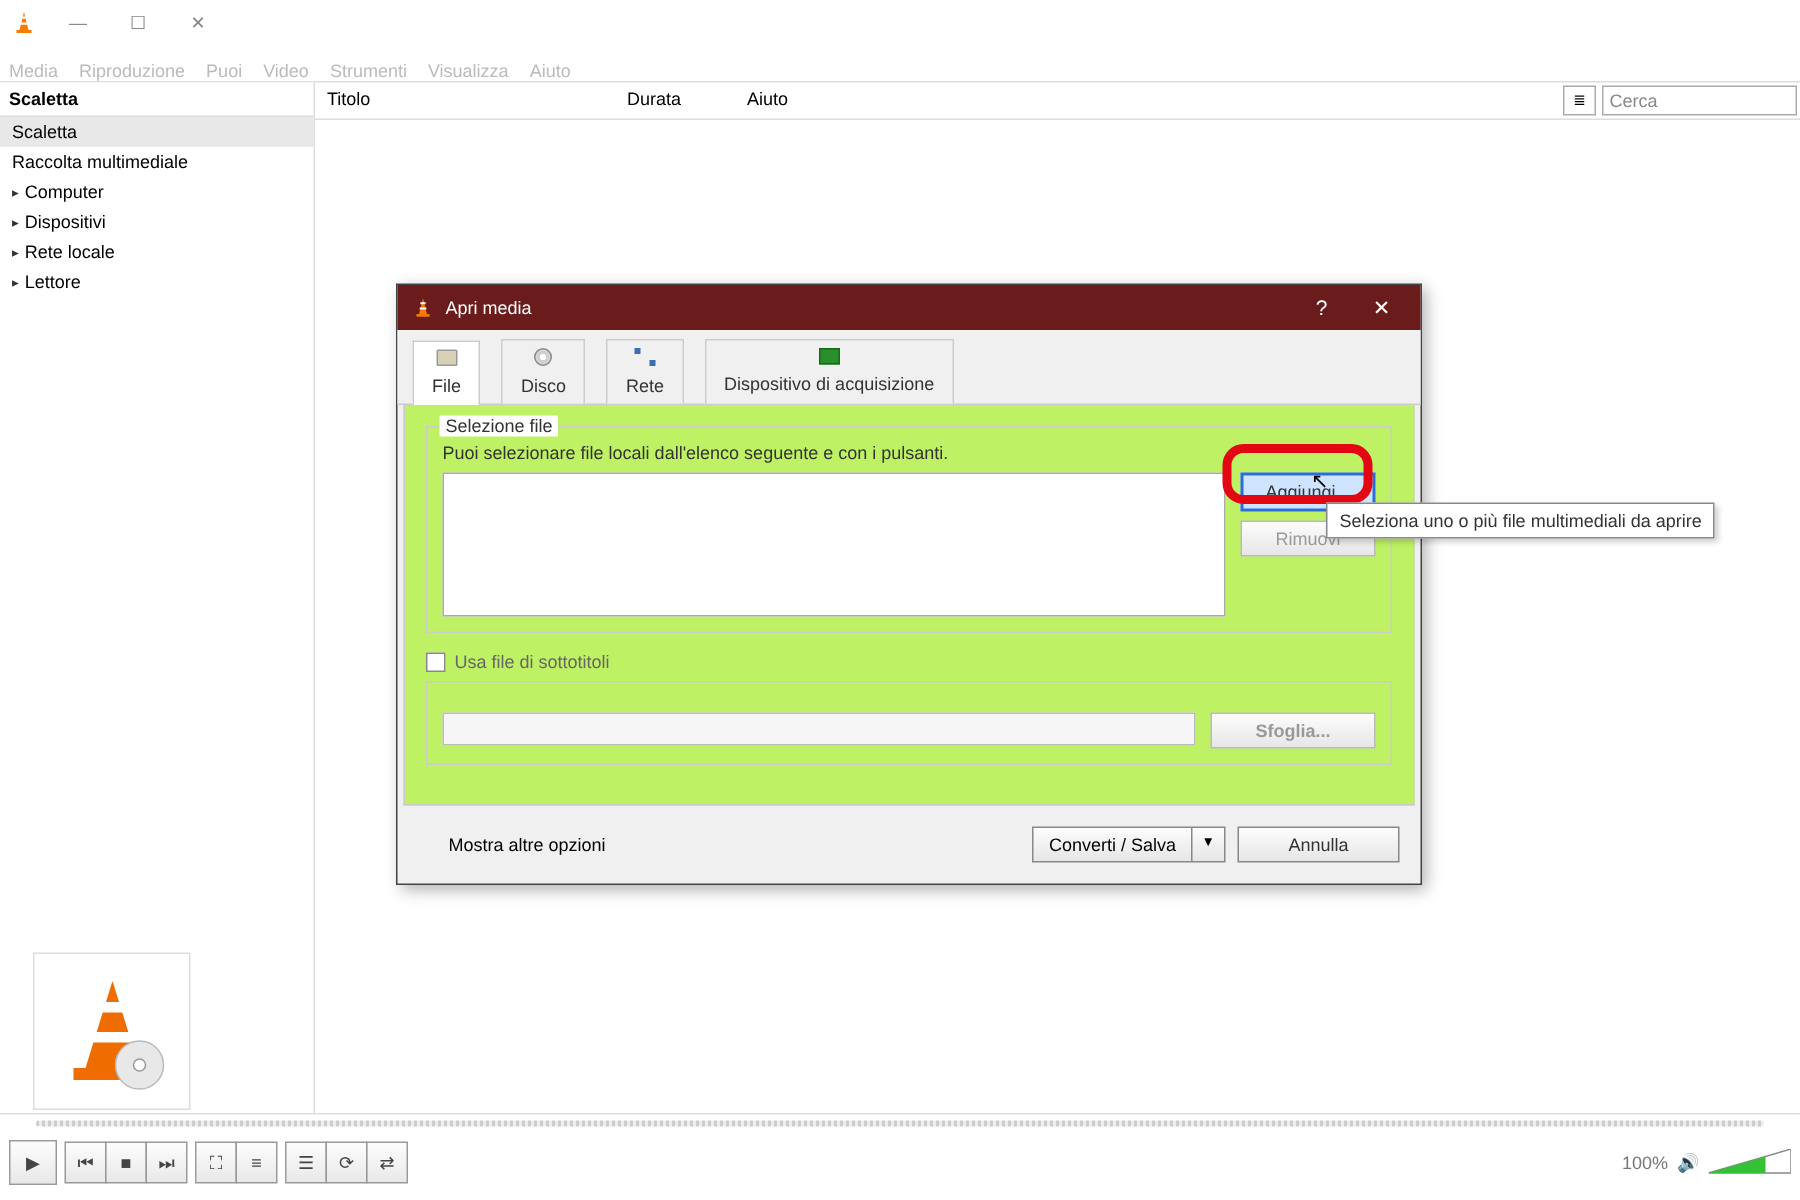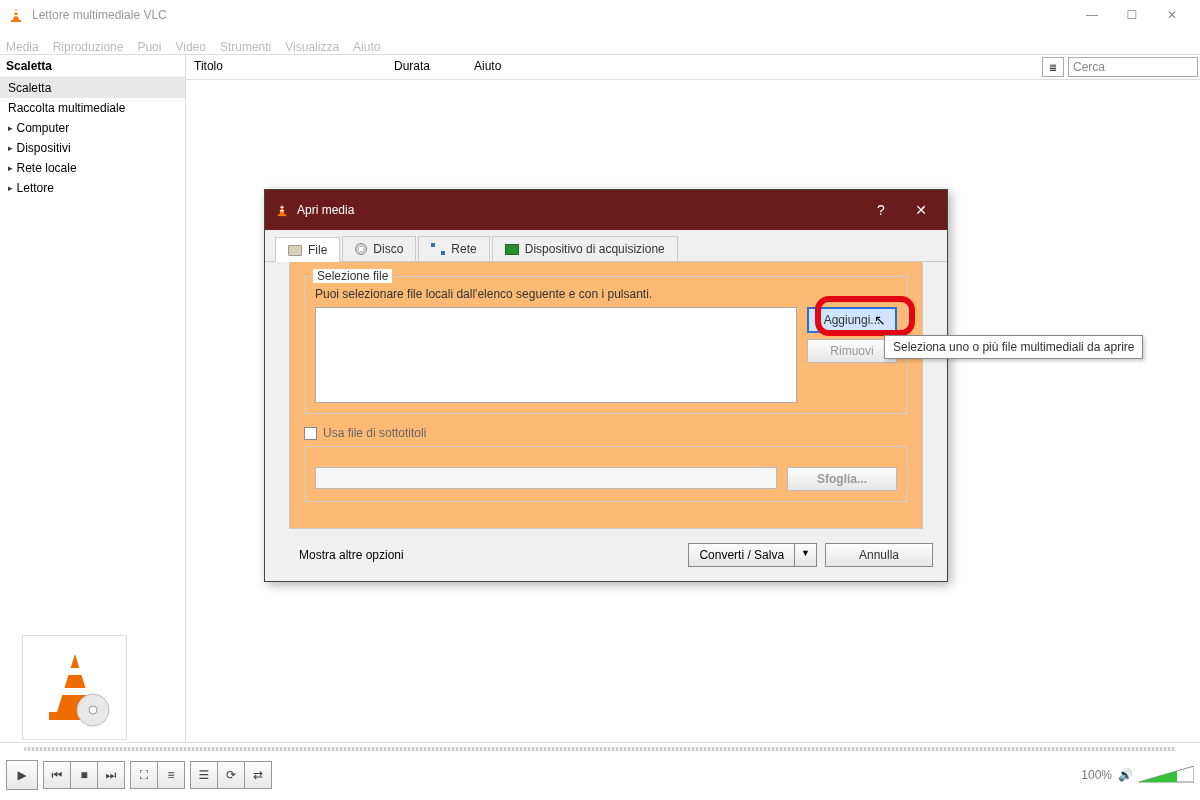--- a/index.html
+++ b/index.html
@@ -8,21 +8,21 @@
 .titlebar{height:30px;display:flex;align-items:center;padding:0 8px;}
 .cone{width:16px;height:16px;margin-right:8px;}
 .title-text{color:#999;flex:1;}
 .win-controls{display:flex;gap:0;}
 .win-btn{width:40px;height:30px;display:flex;align-items:center;justify-content:center;color:#888;}
 
 .menubar{height:24px;display:flex;align-items:flex-end;padding:0 6px;gap:14px;color:#bbb;}
 .menubar span{cursor:default;}
 
 .body-area{display:flex;height:calc(800px - 30px - 24px - 58px);border-top:1px solid #ddd;}
-.sidebar{width:186px;border-right:1px solid #ddd;background:#fff;}
+.sidebar{width:210px;border-right:1px solid #ddd;background:#fff;}
 .side-head{border-bottom:1px solid #ddd;display:flex;}
 .side-head .lbl{flex:1;padding:4px 6px;font-weight:bold;}
 .side-head .view-btn{width:22px;border:1px solid #aaa;margin:2px;background:#fff;display:flex;align-items:center;justify-content:center;font-size:10px;}
 .search-box{border:1px solid #aaa;margin:2px;padding:2px 4px;color:#888;width:130px;display:flex;align-items:center;}
 .side-item{padding:3px 8px;display:flex;align-items:center;gap:4px;}
 .side-item.sel{background:#e8e8e8;}
 .caret{font-size:9px;color:#333;}
 .content{flex:1;display:flex;flex-direction:column;}
 .content-head{display:flex;border-bottom:1px solid #ddd;}
 .col{padding:4px 8px;}
@@ -39,27 +39,27 @@
 .controls{display:flex;align-items:center;height:40px;padding:0 6px;gap:6px;}
 .ctrl-btn{border:1px solid #999;background:linear-gradient(#fdfdfd,#e8e8e8);height:28px;min-width:28px;display:flex;align-items:center;justify-content:center;color:#444;}
 .ctrl-btn.play{width:32px;height:30px;}
 .btn-group{display:flex;}
 .btn-group .ctrl-btn{margin-left:-1px;}
 .vol{margin-left:auto;display:flex;align-items:center;gap:6px;color:#777;font-size:10px;}
 .vol-tri{width:55px;height:18px;position:relative;}
 .vol-tri svg{width:55px;height:18px;}
 
 .dialog{position:absolute;left:264px;top:189px;width:684px;background:#f0f0f0;border:1px solid #444;box-shadow:3px 3px 10px rgba(0,0,0,.3);}
-.dlg-title{height:40px;background:#6a1b1b;color:#fff;display:flex;align-items:center;padding:0 10px;gap:8px;}
+.dlg-title{height:30px;background:#6a1b1b;color:#fff;display:flex;align-items:center;padding:0 10px;gap:8px;}
 .dlg-title .t{flex:1;}
 .dlg-title .b{width:32px;text-align:center;font-size:14px;}
 .tabs{display:flex;background:#f0f0f0;border-bottom:1px solid #ccc;padding:6px 10px 0;gap:0;}
-.tab{padding:5px 12px;border:1px solid #ccc;border-bottom:none;background:#f0f0f0;display:flex;align-items:center;gap:6px;color:#333;margin-right:2px;}
+.tab{padding:5px 12px;border:1px solid #ccc;border-bottom:none;background:#f0f0f0;display:flex;align-items:center;gap:6px;color:#333;margin-right:14px;flex-direction:column;}
 .tab.active{background:#fff;position:relative;top:1px;}
-.dlg-body{background:#fdba74;margin:0 24px 10px;border:1px solid #ccc;border-top:none;padding:14px;}
+.dlg-body{background:#bef264;margin:0 4px 10px;border:1px solid #ccc;border-top:none;padding:14px;}
 .fieldset{border:1px solid #ccc;padding:10px;position:relative;margin-bottom:12px;}
 .fieldset .legend{position:absolute;top:-8px;left:8px;background:#fff;padding:0 4px;color:#333;}
 .instr{color:#333;margin-bottom:6px;}
 .filelist-row{display:flex;gap:10px;}
 .filelist{flex:1;height:96px;border:1px solid #aaa;background:#fff;}
 .btn-col{display:flex;flex-direction:column;gap:6px;width:90px;}
 .wbtn{border:1px solid #888;background:linear-gradient(#fdfdfd,#e6e6e6);padding:4px 6px;text-align:center;color:#333;position:relative;}
 .wbtn.hl{border:2px solid #2a6fd6;background:#cfe4ff;}
 .wbtn.dis{color:#999;border-color:#bbb;}
 .hl-ring{position:absolute;left:815px;top:296px;width:100px;height:40px;border:6px solid #e30613;border-radius:14px;pointer-events:none;}
@@ -88,21 +88,20 @@
 </head>
 <body>
 
 <div class="titlebar">
   <svg class="cone" viewBox="0 0 16 16">
       <polygon points="8,1 11,13 5,13" fill="#f57c00"></polygon>
       <rect x="3" y="13" width="10" height="2" fill="#f57c00"></rect>
       <rect x="6" y="4" width="4" height="1.5" fill="#fff"></rect>
       <rect x="5.5" y="8" width="5" height="1.5" fill="#fff"></rect>
     </svg>
-  <span class="title-text">Lettore multimediale VLC</span>
   <div class="win-controls">
     <div class="win-btn">—</div>
     <div class="win-btn">☐</div>
     <div class="win-btn">✕</div>
   </div>
 </div>
 
 <div class="menubar">
   <span>Media</span>
   <span>Riproduzione</span>

